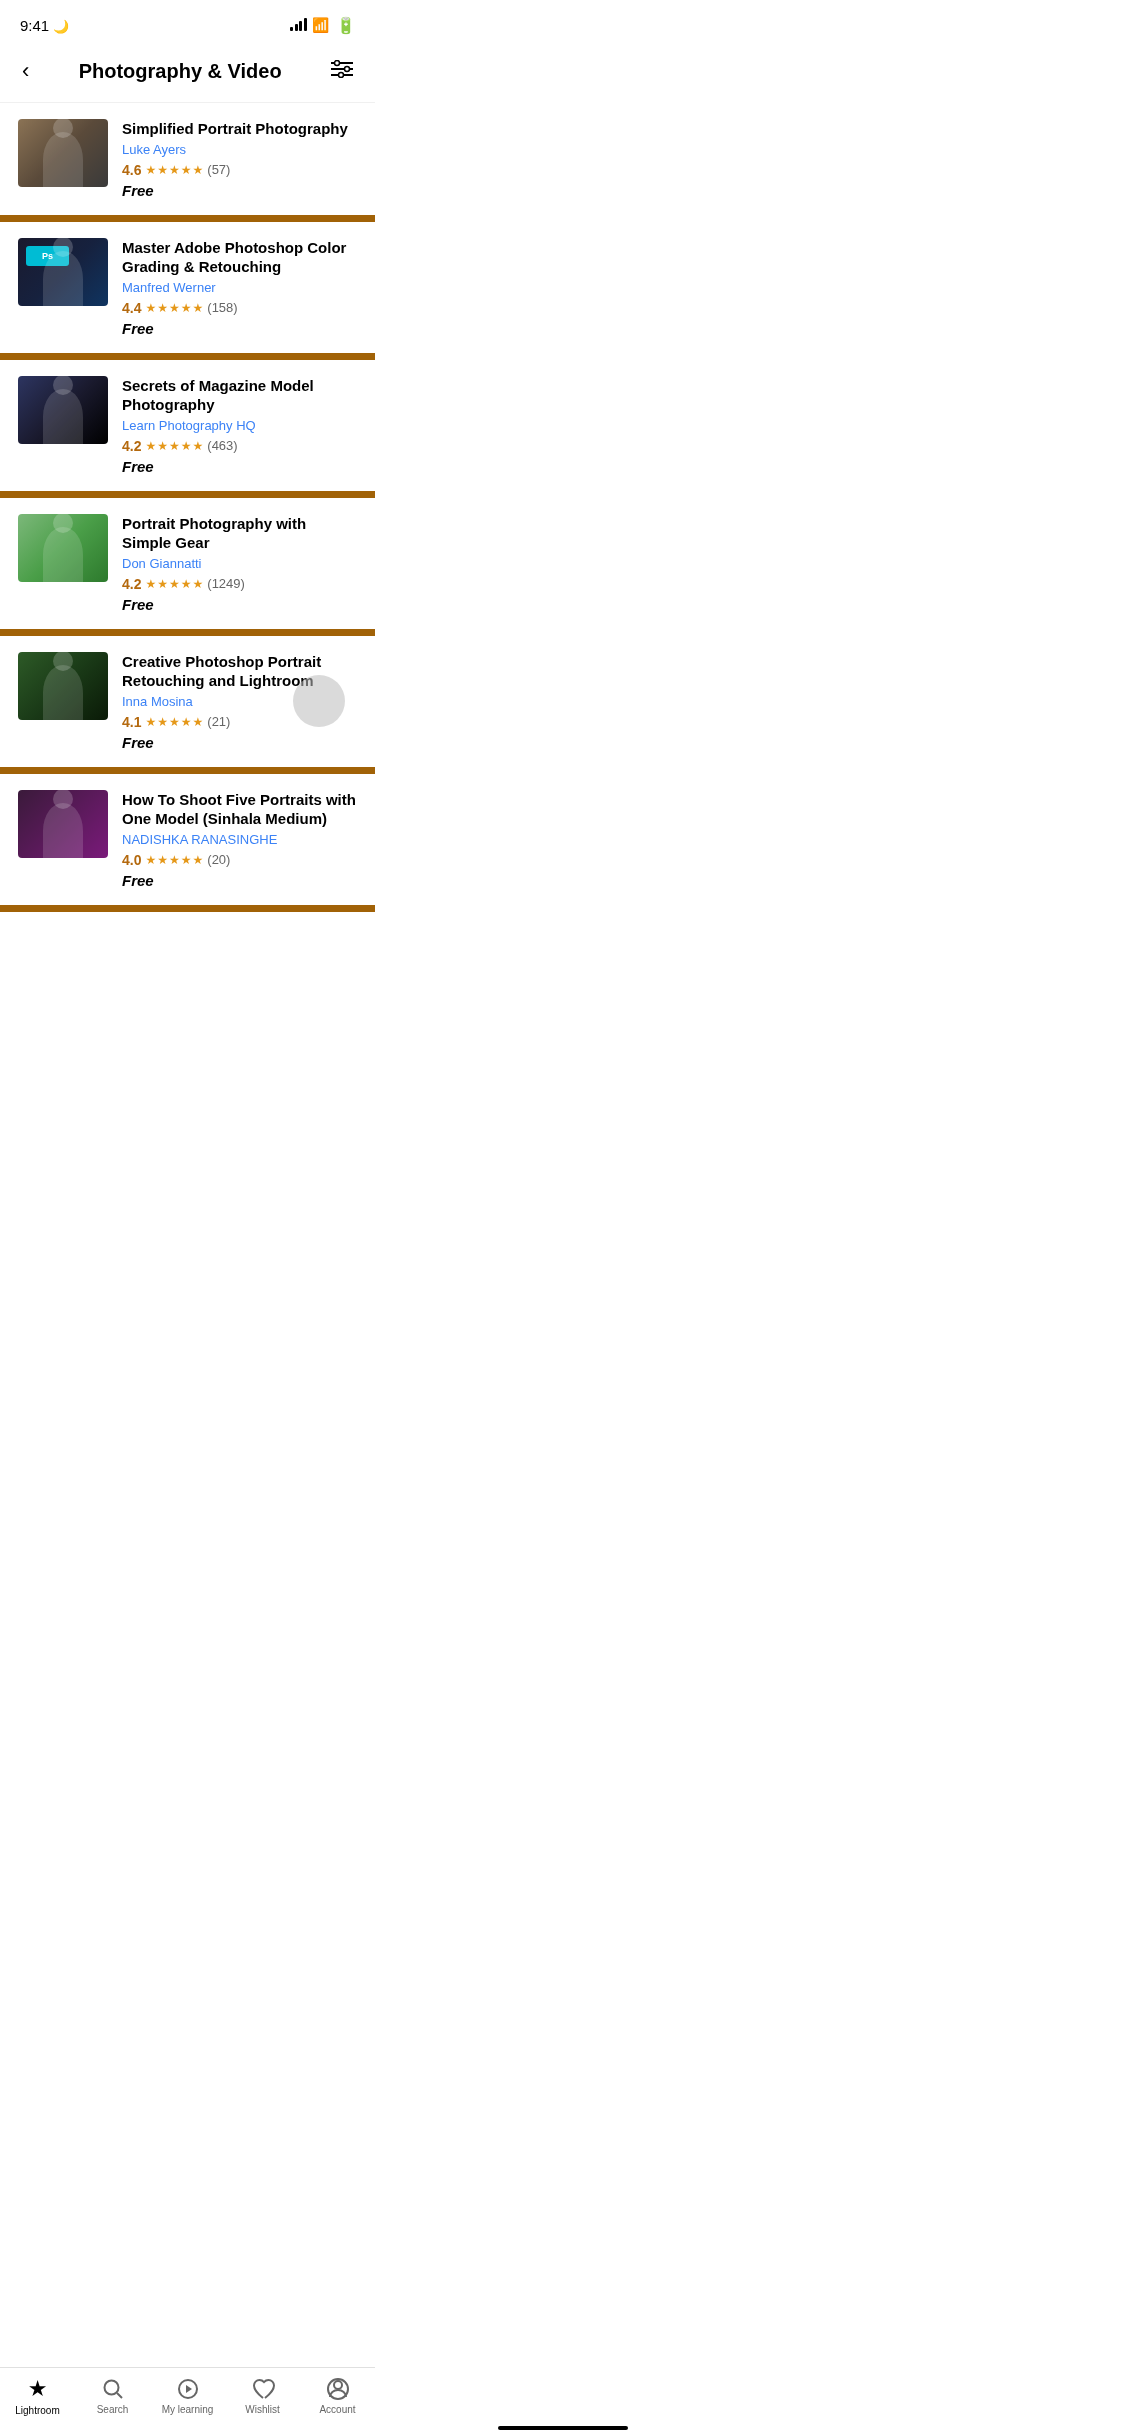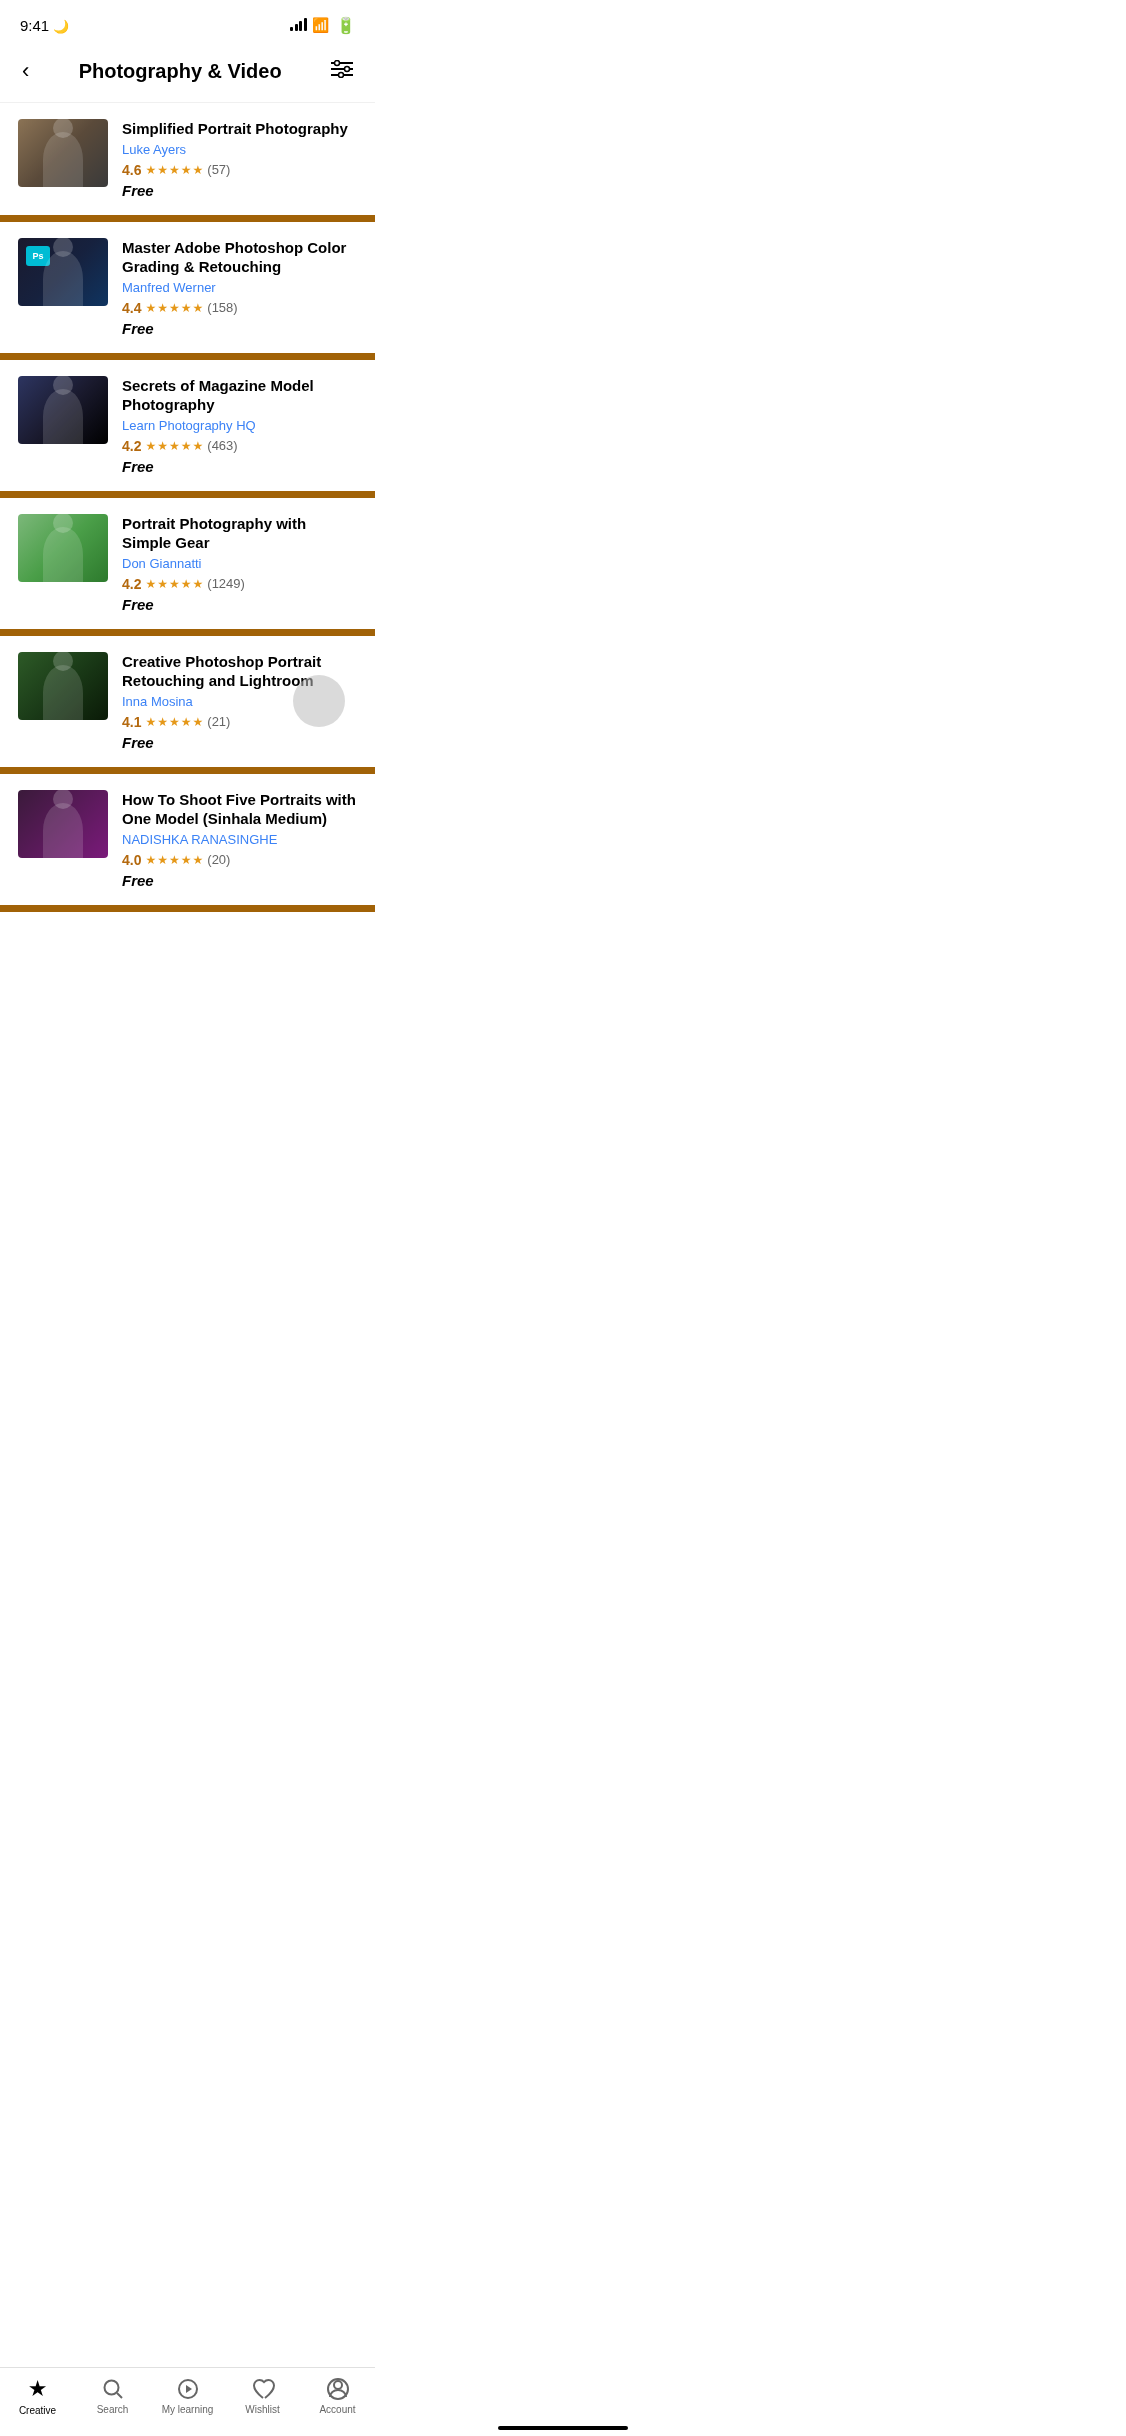--- a/index.html
+++ b/index.html
@@ -114,21 +114,21 @@
       width: 20px;
       height: 20px;
       background: rgba(255,255,255,0.2);
       border-radius: 50%;
     }
 
     .thumb-icon {
       position: absolute;
       left: 8px;
       top: 8px;
-      width: 24px;
+      width: 43px;
       height: 20px;
       background: #00bcd4;
       border-radius: 3px;
       display: flex;
       align-items: center;
       justify-content: center;
       font-size: 10px;
       color: white;
     }
 
@@ -411,21 +411,21 @@
       <div class="course-price">Free</div>
     </div>
   </div>
 
 </div>
 
 <div class="tab-bar">
 
   <div class="tab-item">
     <span style="font-size:22px; color:#000;">★</span>
-    <span class="tab-label active">Creative</span>
+    <span class="tab-label active">Lightroom</span>
   </div>
 
   <div class="tab-item">
     <svg class="tab-svg" viewBox="0 0 24 24" fill="none" stroke="#666" stroke-width="2">
       <circle cx="10.5" cy="10.5" r="7"></circle>
       <line x1="16" y1="16" x2="21" y2="21"></line>
     </svg>
     <span class="tab-label">Search</span>
   </div>
 

